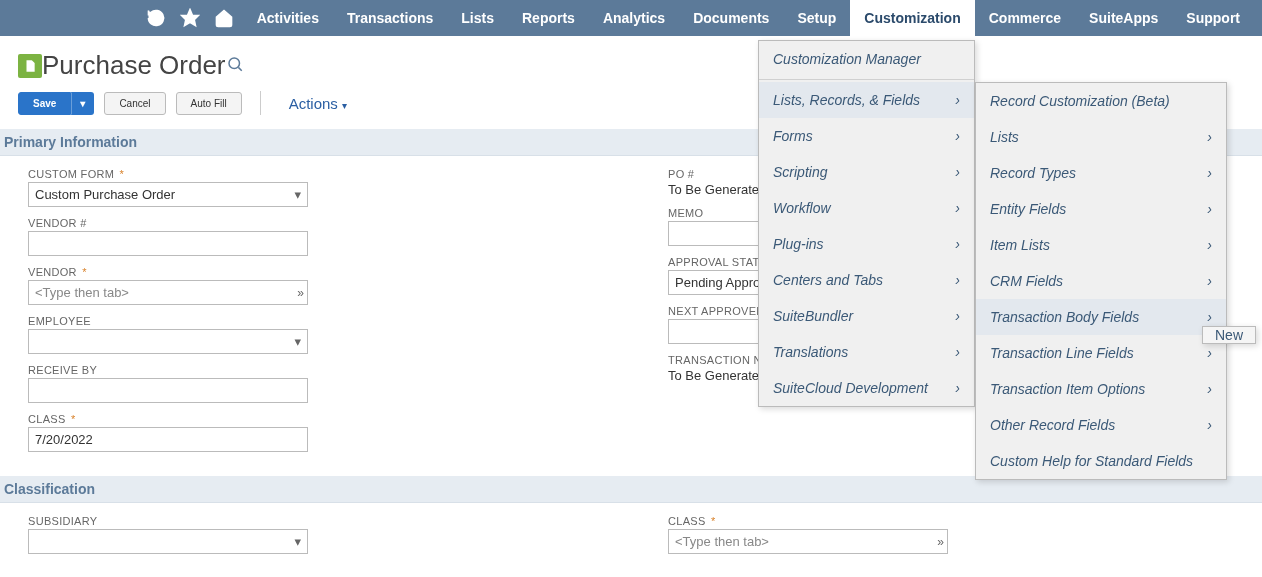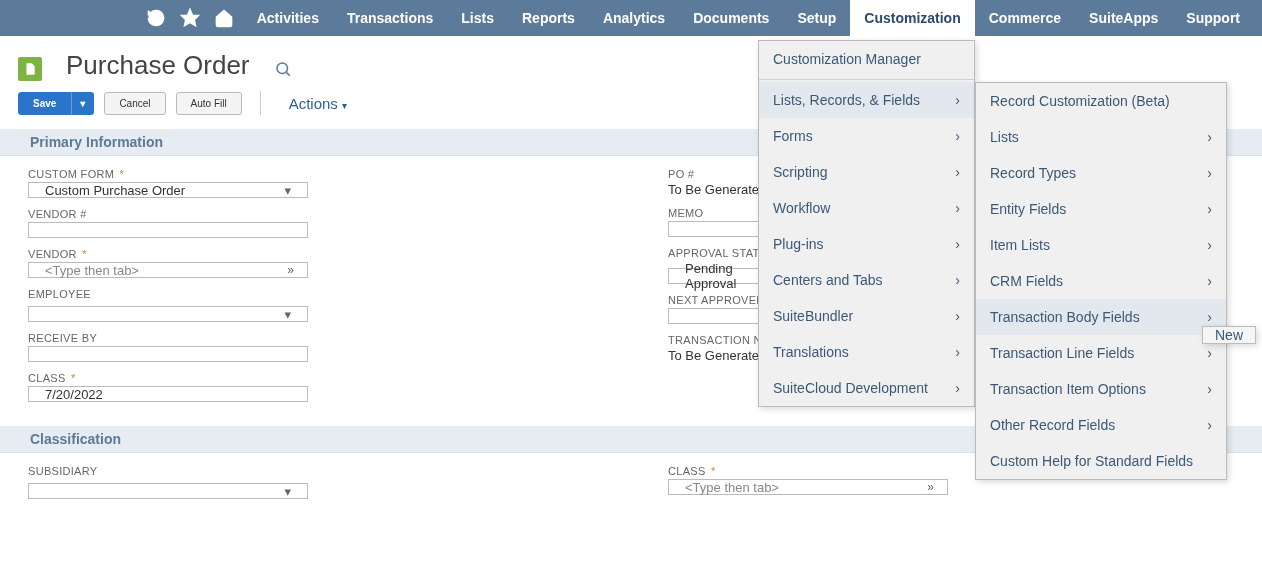--- a/index.html
+++ b/index.html
@@ -7,56 +7,56 @@
   
   
   .topnav { background: #5c7a99; height: 36px; display: flex; align-items: center; padding: 0 8px; color: #fff; justify-content: flex-end; }
   .topnav .nav-icon { width: 30px; height: 30px; display: inline-flex; align-items: center; justify-content: center; margin-right: 4px; cursor: pointer; }
   .topnav .nav-icon svg { fill: #fff; stroke: #fff; }
   .topnav .nav-item { padding: 0 14px; height: 40px; display: inline-flex; align-items: center; font-size: 14px; font-weight: 600; cursor: pointer; color: #fff; }
   .topnav .nav-item.active { background: #fff; color: #2b4a6b; }
 
   
   .dropdown { position: absolute; background: #f0f0f0; border: 1px solid #bbb; box-shadow: 2px 2px 6px rgba(0,0,0,.15); z-index: 100; }
-  .dropdown-item { padding: 10px 14px; font-size: 14px; color: #3b5977; display: flex; justify-content: space-between; align-items: center; min-width: 210px; cursor: pointer; }
+  .dropdown-item { padding: 10px 14px; font-size: 14px; color: #3b5977; display: flex; justify-content: space-between; align-items: center; min-width: 210px; cursor: pointer; font-style: italic; }
   .dropdown-item.hover { background: #e3e8ee; }
   .dropdown-item .chev { color: #3b5977; font-size: 14px; }
   .dropdown .sep { height: 1px; background: #d0d0d0; margin: 2px 0; }
   .dropdown.bordered { border: 1px solid #bbb; }
 
   
-  .page-head { display: flex; align-items: flex-end; gap: 24px; padding: 14px 18px 6px 18px; }
+  .page-head { display: flex; align-items: center; gap: 0; padding: 14px 18px 6px 18px; }
   .page-head .record-icon { width: 24px; height: 24px; background: #7cb342; border-radius: 2px; display:inline-flex; align-items:center; justify-content:center; }
   .page-head h1 { font-size: 26px; font-weight: 400; color: #444; }
   .page-head .search-icon-page svg { stroke: #5c7a99; }
 
   
   .button-row { display: flex; align-items: center; gap: 10px; padding: 4px 18px 14px 18px; }
   .btn { padding: 5px 14px; border-radius: 3px; font-size: 10px; cursor: pointer; border: 1px solid #bbb; background: #f4f4f4; color: #333; }
   .btn.primary { background: #2a74c9; border-color: #2a74c9; color: #fff; font-weight: 600; }
   .btn-group { display: inline-flex; }
   .btn-group .btn { border-radius: 3px 0 0 3px; }
   .btn-group .btn.drop { border-radius: 0 3px 3px 0; padding-left:8px; padding-right:8px; border-left: 1px solid rgba(255,255,255,.3); }
   .divider-v { width:1px; height:24px; background:#ccc; margin:0 8px; }
   .actions-link { color:#2b5fa3; font-size:15px; cursor:pointer; padding-left: 10px; }
   .actions-link .caret { font-size: 10px; }
 
   
-  .section-bar { background: #e6ecf2; color: #5c7a99; font-weight: 600; padding: 5px 30px; font-size: 14px; border-bottom: 1px solid #d8e0e8; }
+  .section-bar { background: #e6ecf2; color: #5c7a99; font-weight: 600; padding: 5px 4px; font-size: 14px; border-bottom: 1px solid #d8e0e8; }
 
   
   .form-body { display: flex; padding: 12px 0 14px 0; }
   .col { padding: 0 28px; }
   .col.left { width: 640px; }
   .col.right { flex: 1; }
   .field { margin-bottom: 10px; }
   .field-label { font-size: 11px; color: #666; letter-spacing: .3px; margin-bottom: 2px; display: block; }
   .req { color: #d9822b; margin-left: 2px; }
   .field-value-static { font-size: 13px; color: #333; }
-  .text-input, .select-input { width: 280px; height: 16px; border: 1px solid #bbb; padding: 0 16px; font-size: 13px; background:#fff; color:#333; }
+  .text-input, .select-input { width: 280px; height: 25px; border: 1px solid #bbb; padding: 0 6px; font-size: 13px; background:#fff; color:#333; }
   .select-input { display: inline-flex; align-items: center; justify-content: space-between; cursor:pointer; }
   .select-input.placeholder { color: #888; }
   .select-input .dd-icon { color:#666; }
   .select-input .dd-icon.double { letter-spacing:-3px; font-size:12px; }
   .memo-input { width: 120px; }
   .approval { width: 120px; }
 
   .class-select { width: 280px; }
 
   

